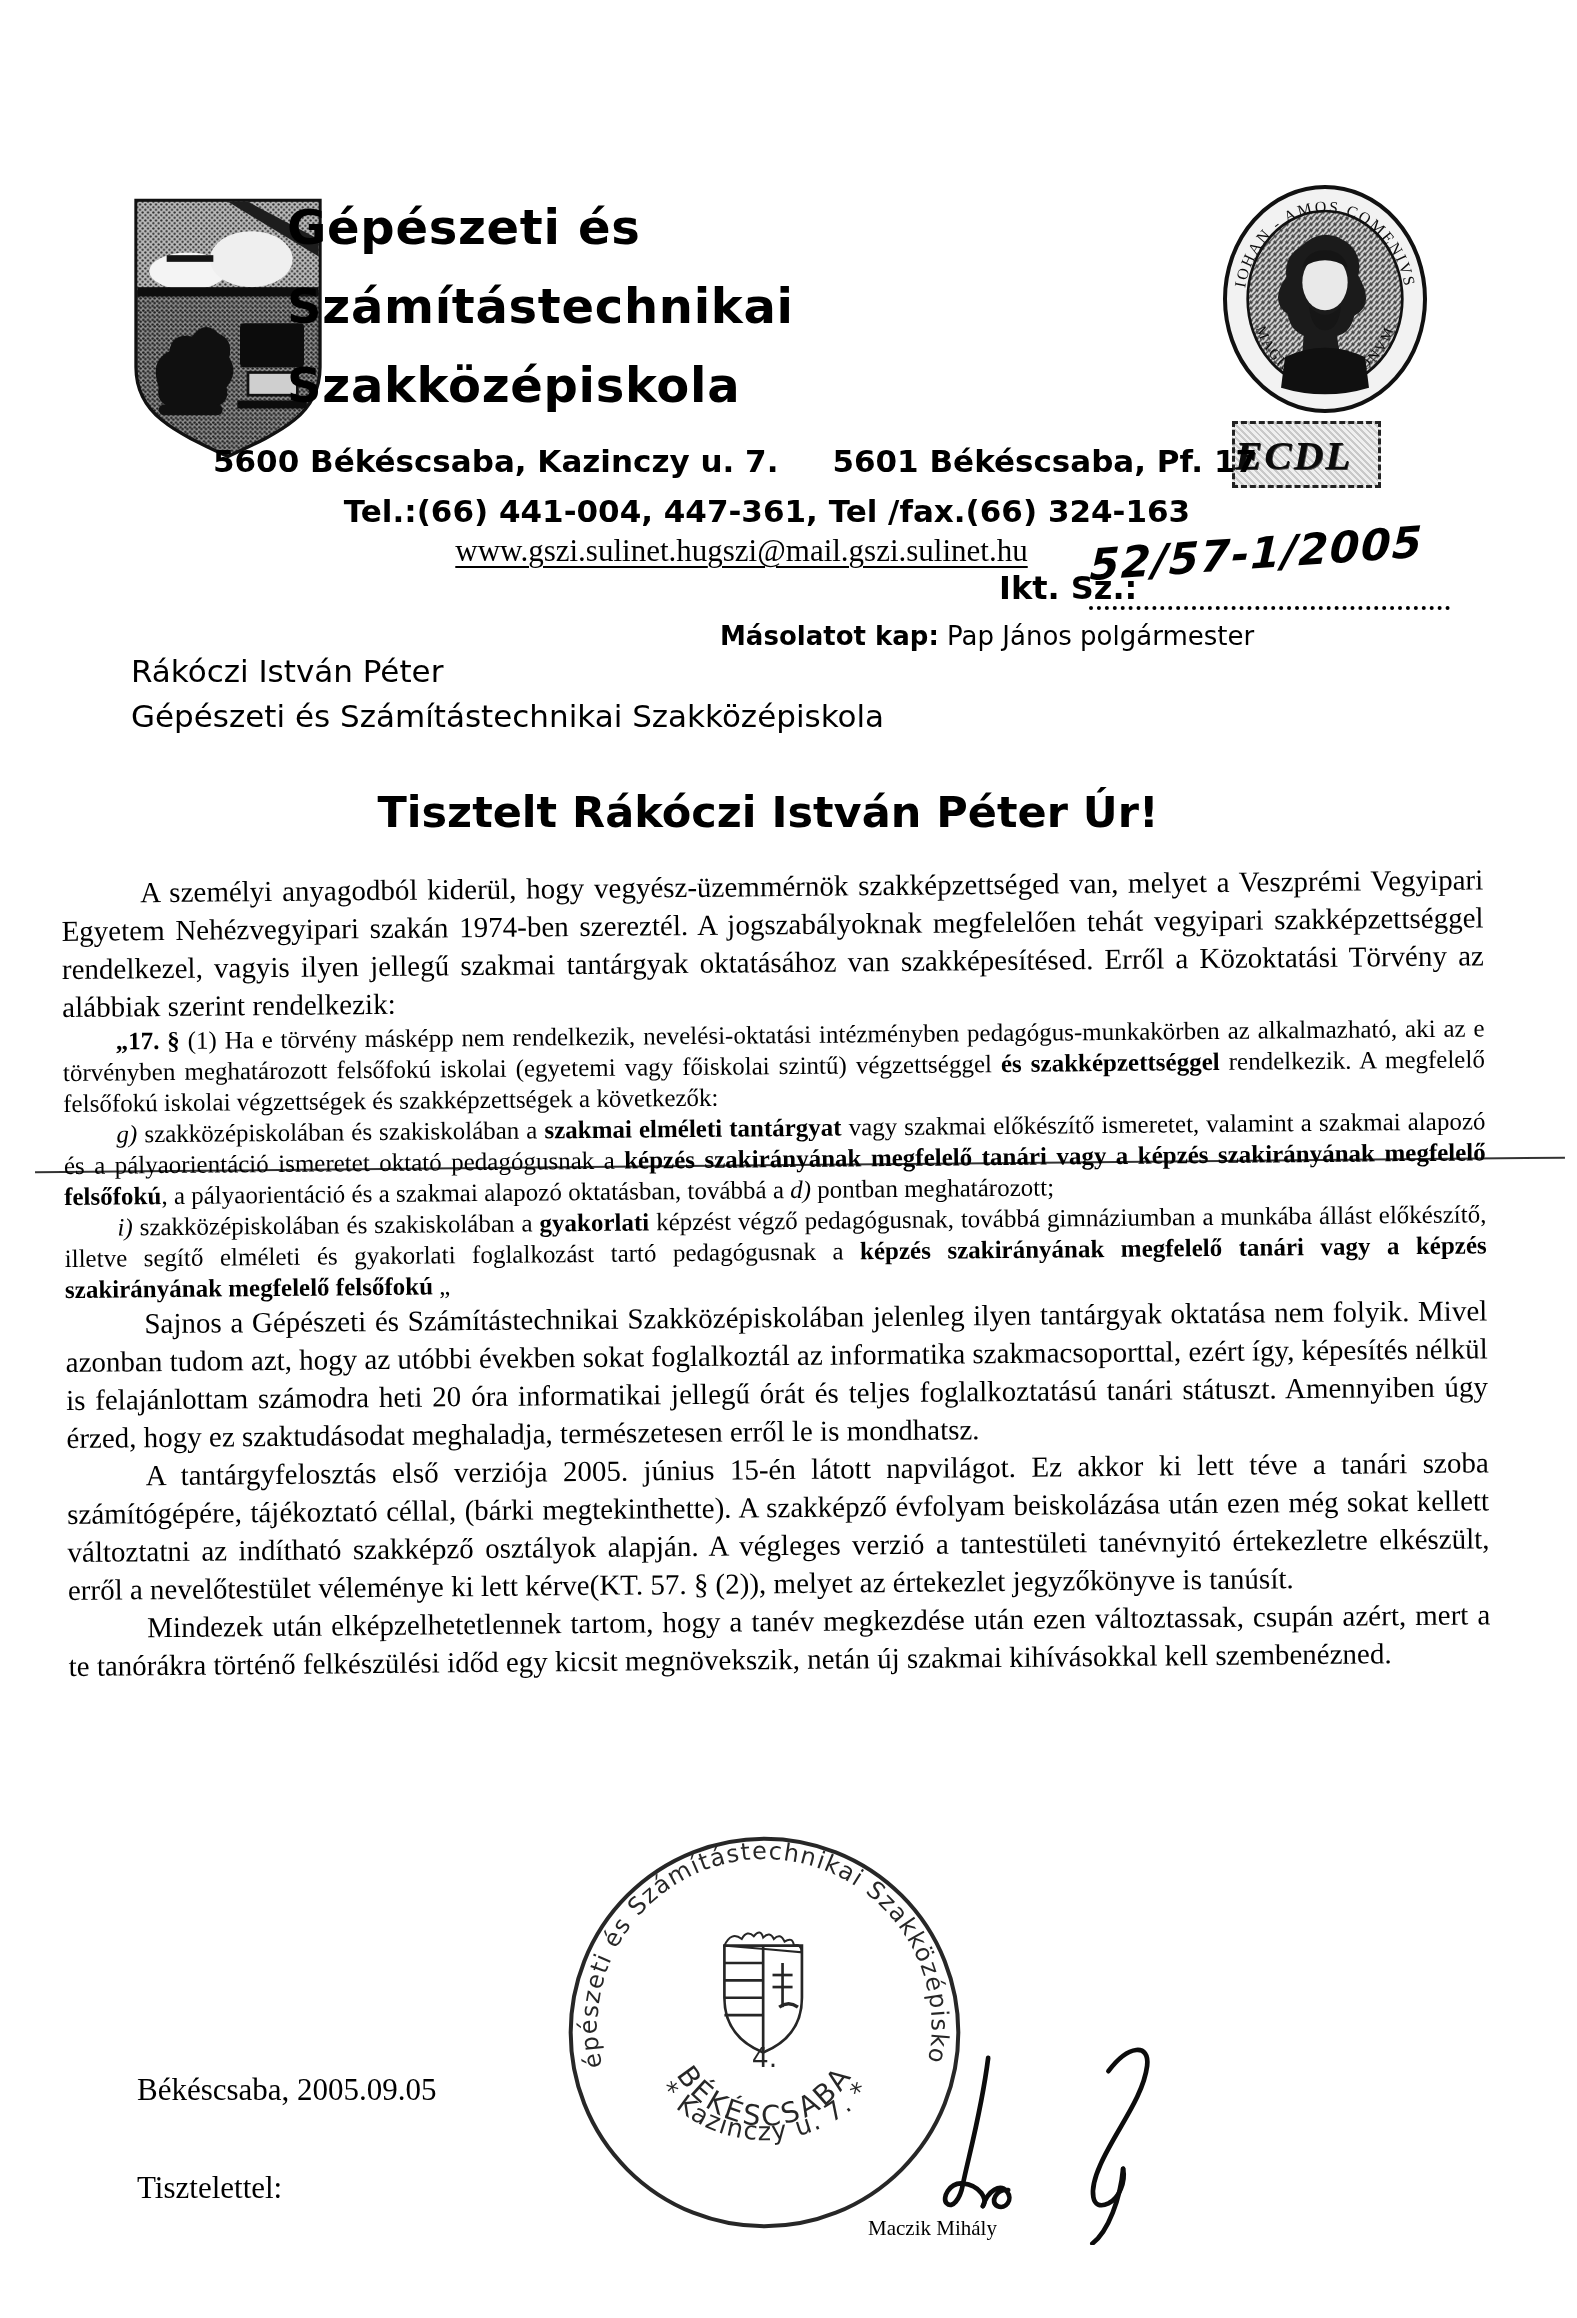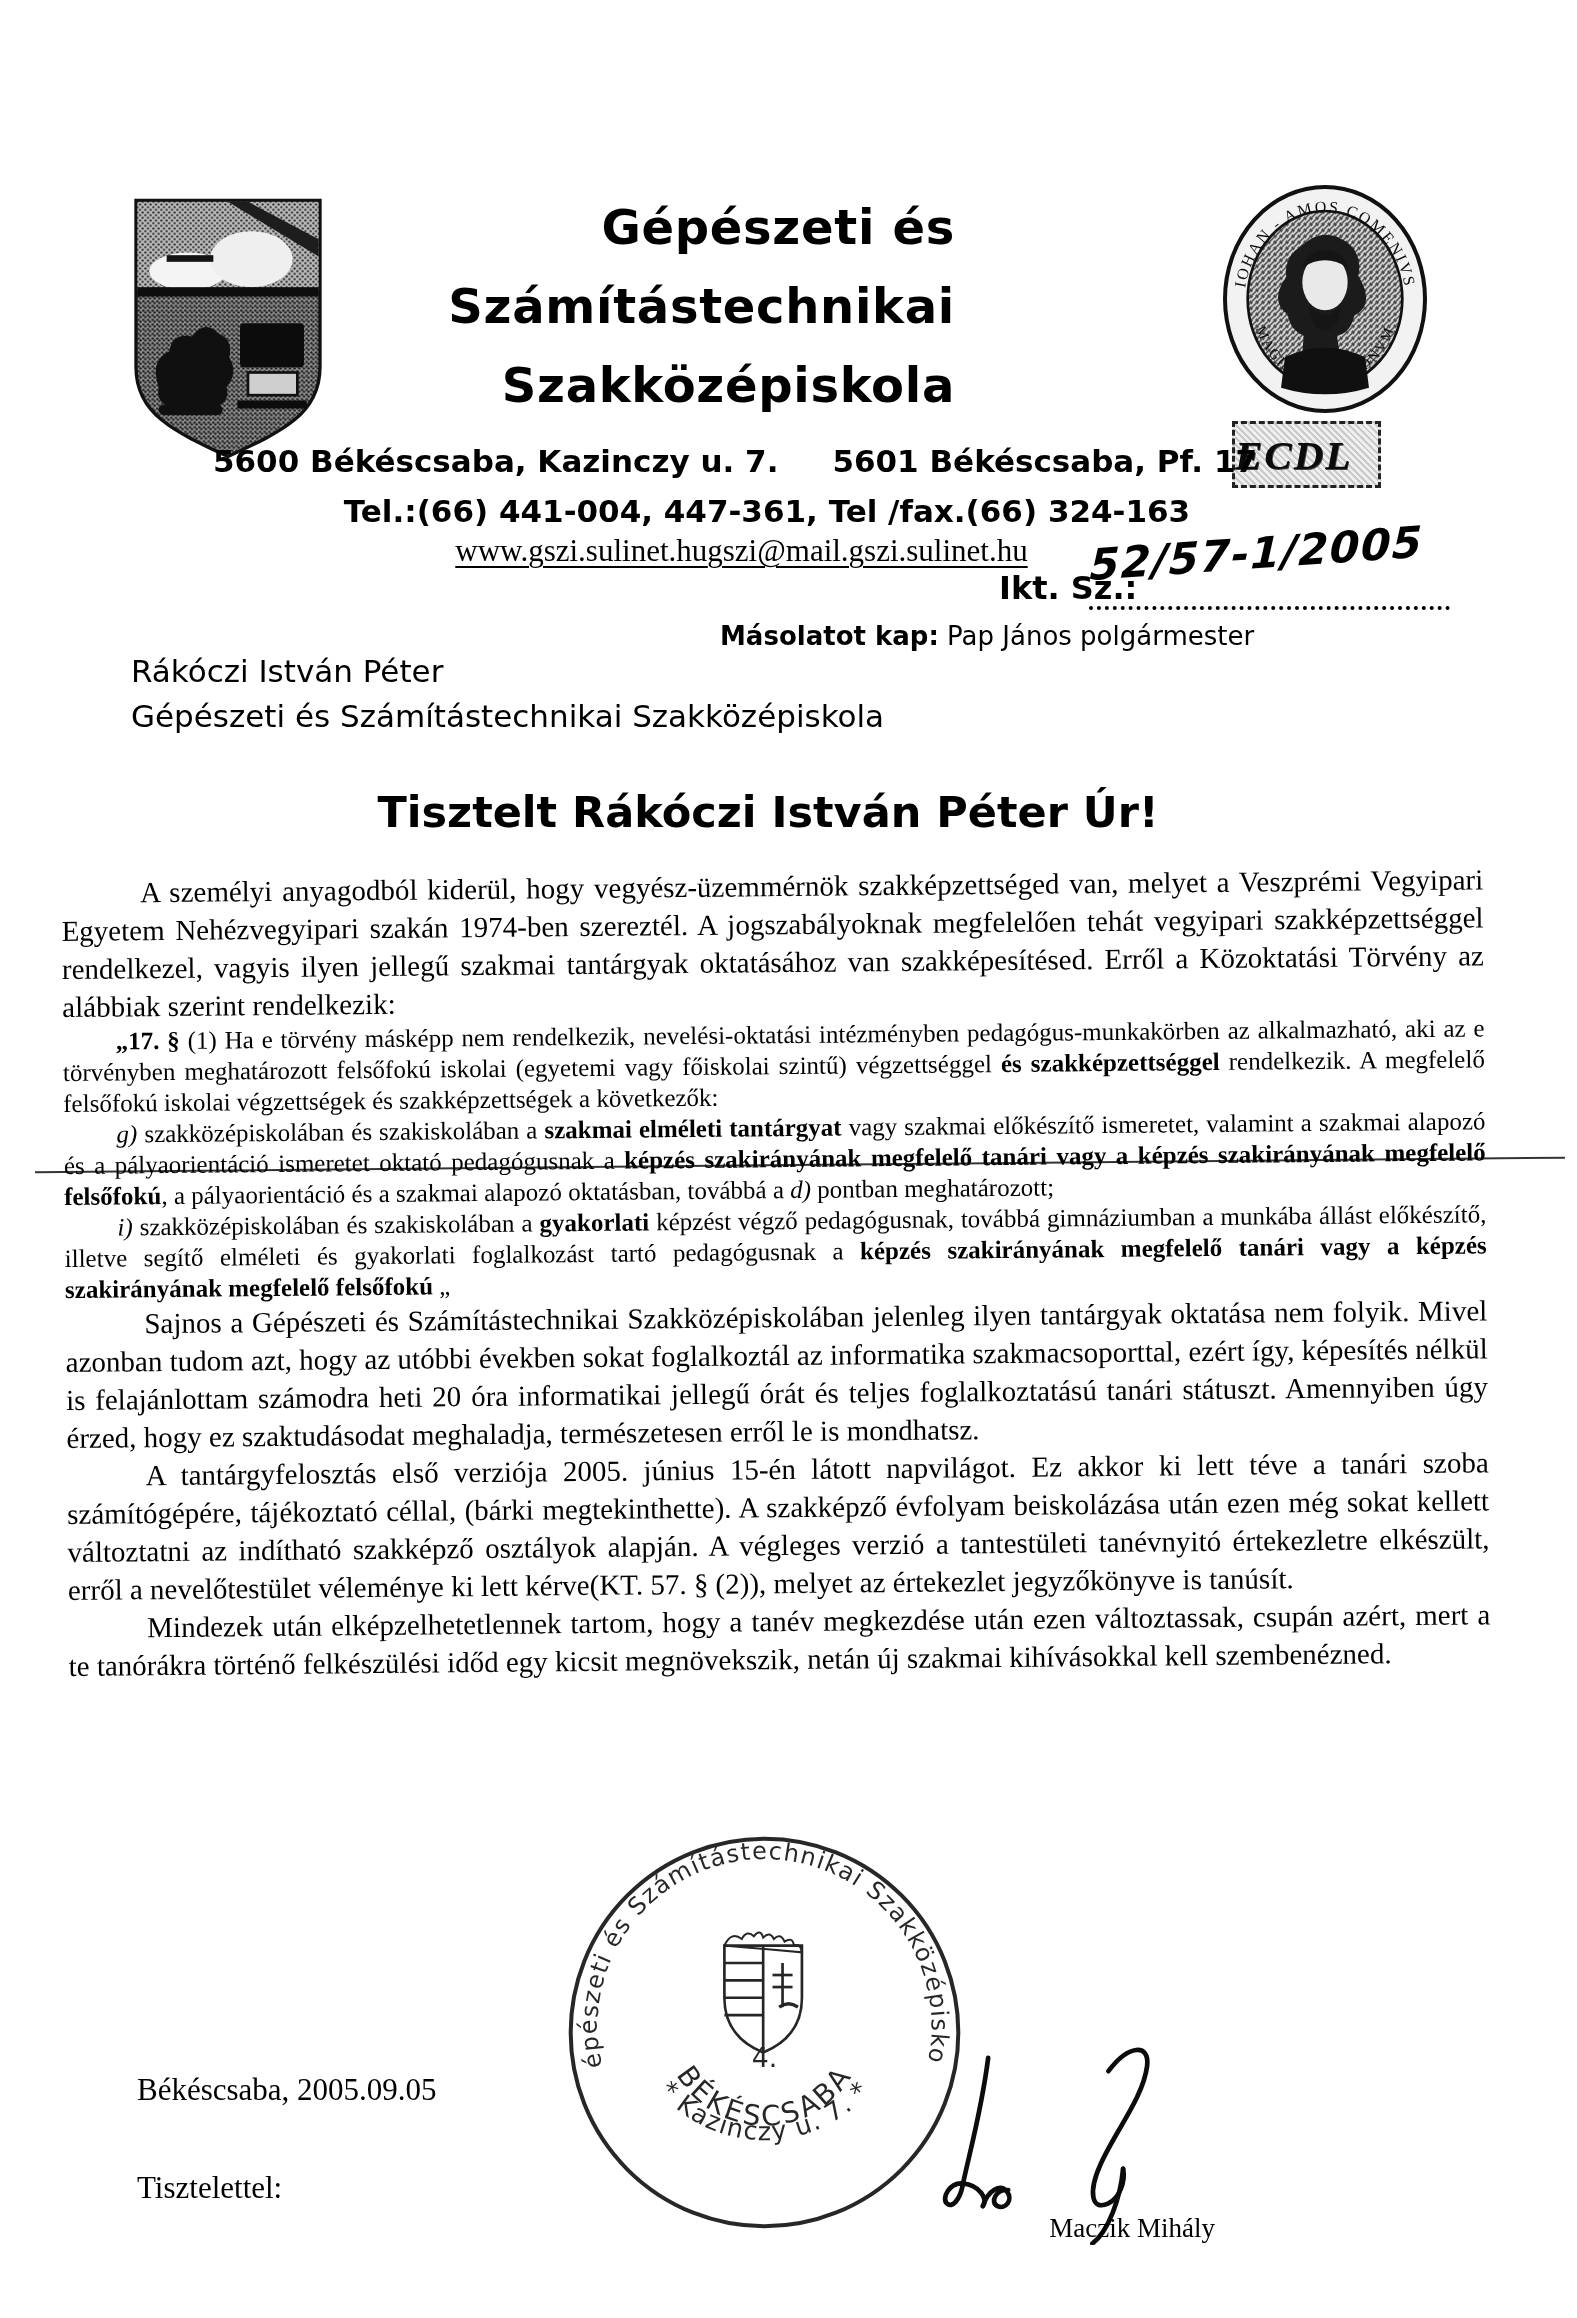--- a/index.html
+++ b/index.html
@@ -9,21 +9,21 @@
     margin:0 auto;
     background:#ffffff;
     color:#000;
     overflow:hidden;
     font-family:"DejaVu Sans",sans-serif;
   }
   
   .crest{position:absolute;left:128px;top:192px;width:200px;height:273px;}
   .title{
     position:absolute;left:287px;top:188px;width:668px;
-    text-align:right;font-weight:bold;font-size:48px;line-height:79px;
+    text-align:left;font-weight:bold;font-size:48px;line-height:79px;
     letter-spacing:0.7px;
   }
   .comenius{position:absolute;left:1221px;top:182px;width:208px;height:234px;}
   .ecdl{
     position:absolute;left:1232px;top:421px;width:143px;height:61px;
     border:3.3px dashed #222;background:repeating-linear-gradient(45deg,#c9c9c9 0 2px,#efefef 2px 4.7px);
     display:flex;align-items:center;justify-content:flex-start;
   }
   .ecdl span{
     font-family:"Liberation Serif",serif;font-weight:bold;font-style:italic;
@@ -71,22 +71,22 @@
     position:absolute;left:35px;top:1164px;width:1530px;height:2px;background:#000;
     transform:rotate(-0.55deg);opacity:.8;z-index:4;
   }
   
   .serif{font-family:"Liberation Serif",serif;}
   .date-line{position:absolute;left:137px;top:2072px;font-size:31px;}
   .closing{position:absolute;left:137px;top:2170px;font-size:31px;}
   .stamp{position:absolute;left:564px;top:1832px;width:401px;height:401px;z-index:1;opacity:.92;}
   .signature{position:absolute;left:888px;top:2031px;width:374px;height:214px;z-index:2;}
   .signer{
-    position:absolute;left:868px;top:2206px;width:347px;text-align:right;
-    font-size:27px;line-height:44px;z-index:3;
+    position:absolute;left:868px;top:2206px;width:347px;text-align:left;
+    font-size:21px;line-height:44px;z-index:3;
   }
 </style>
 </head>
 <body>
 
 <div class="page">
 
   <svg class="crest" viewBox="0 0 300 408">
     <defs>
       <pattern id="hatch1" width="8" height="8" patternUnits="userSpaceOnUse">

